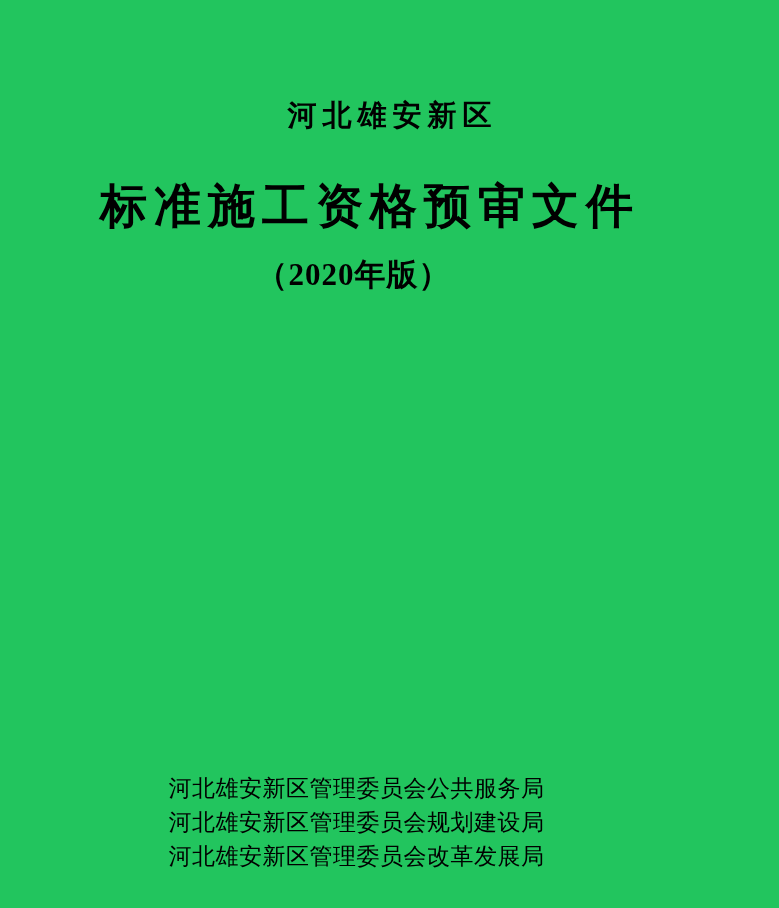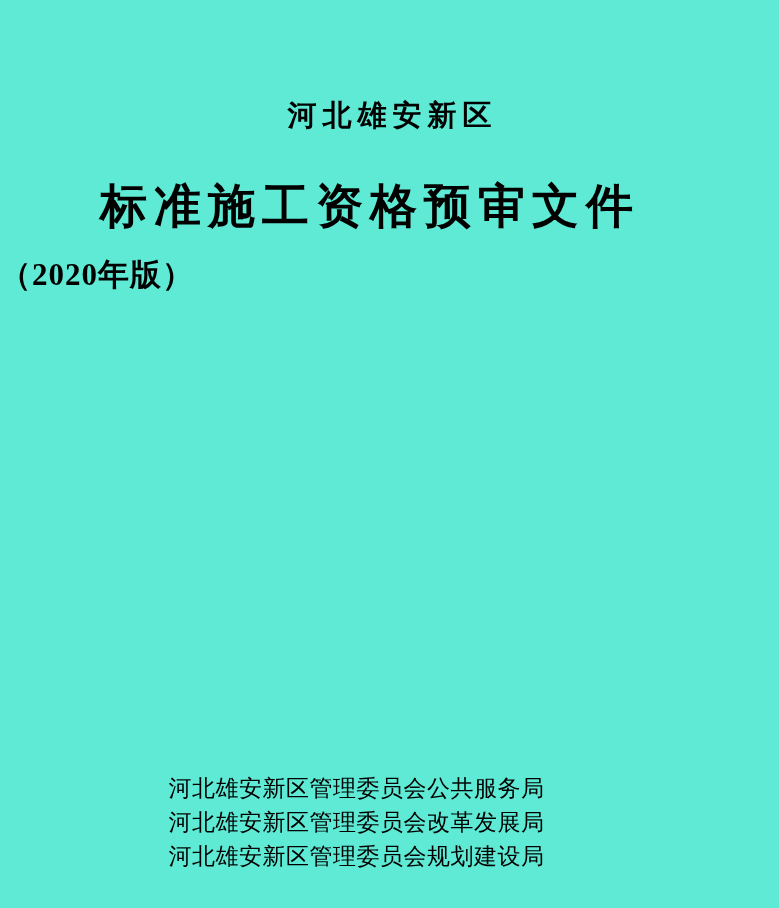--- a/index.html
+++ b/index.html
@@ -4,21 +4,21 @@
 <style>
   html, body {
     margin: 0;
     padding: 0;
     background: #ffffff;
   }
   .page {
     position: relative;
     width: 779px;
     height: 908px;
-    background: #5eead4;
+    background: #22c55e;
     overflow: hidden;
     font-family: "Liberation Serif", "DejaVu Serif", serif;
     color: #000000;
   }
   .doc-subtitle-top {
     position: absolute;
     top: 96px;
     left: 0;
     width: 779px;
     text-align: center;
@@ -39,20 +39,21 @@
     letter-spacing: 7px;
     text-indent: 7px;
     line-height: 1.2;
     font-family: "Liberation Serif", "DejaVu Serif", serif;
   }
   .doc-title-version {
     position: absolute;
     top: 254px;
     left: 0;
     width: 707px;
+    text-align: center;
     font-size: 31px;
     font-weight: bold;
     letter-spacing: 1px;
     font-family: "Liberation Serif", "DejaVu Serif", serif;
   }
   .issuers {
     position: absolute;
     top: 772px;
     left: 0;
     width: 713px;
@@ -71,17 +72,17 @@
 <div class="page">
 
   <div class="doc-subtitle-top">河北雄安新区</div>
 
   <div class="doc-title-main">标准施工资格预审文件</div>
 
   <div class="doc-title-version">（2020年版）</div>
 
   <div class="issuers">
     <div class="issuer-line">河北雄安新区管理委员会公共服务局</div>
+    <div class="issuer-line">河北雄安新区管理委员会规划建设局</div>
     <div class="issuer-line">河北雄安新区管理委员会改革发展局</div>
-    <div class="issuer-line">河北雄安新区管理委员会规划建设局</div>
   </div>
 
 </div>
 
 </body></html>

